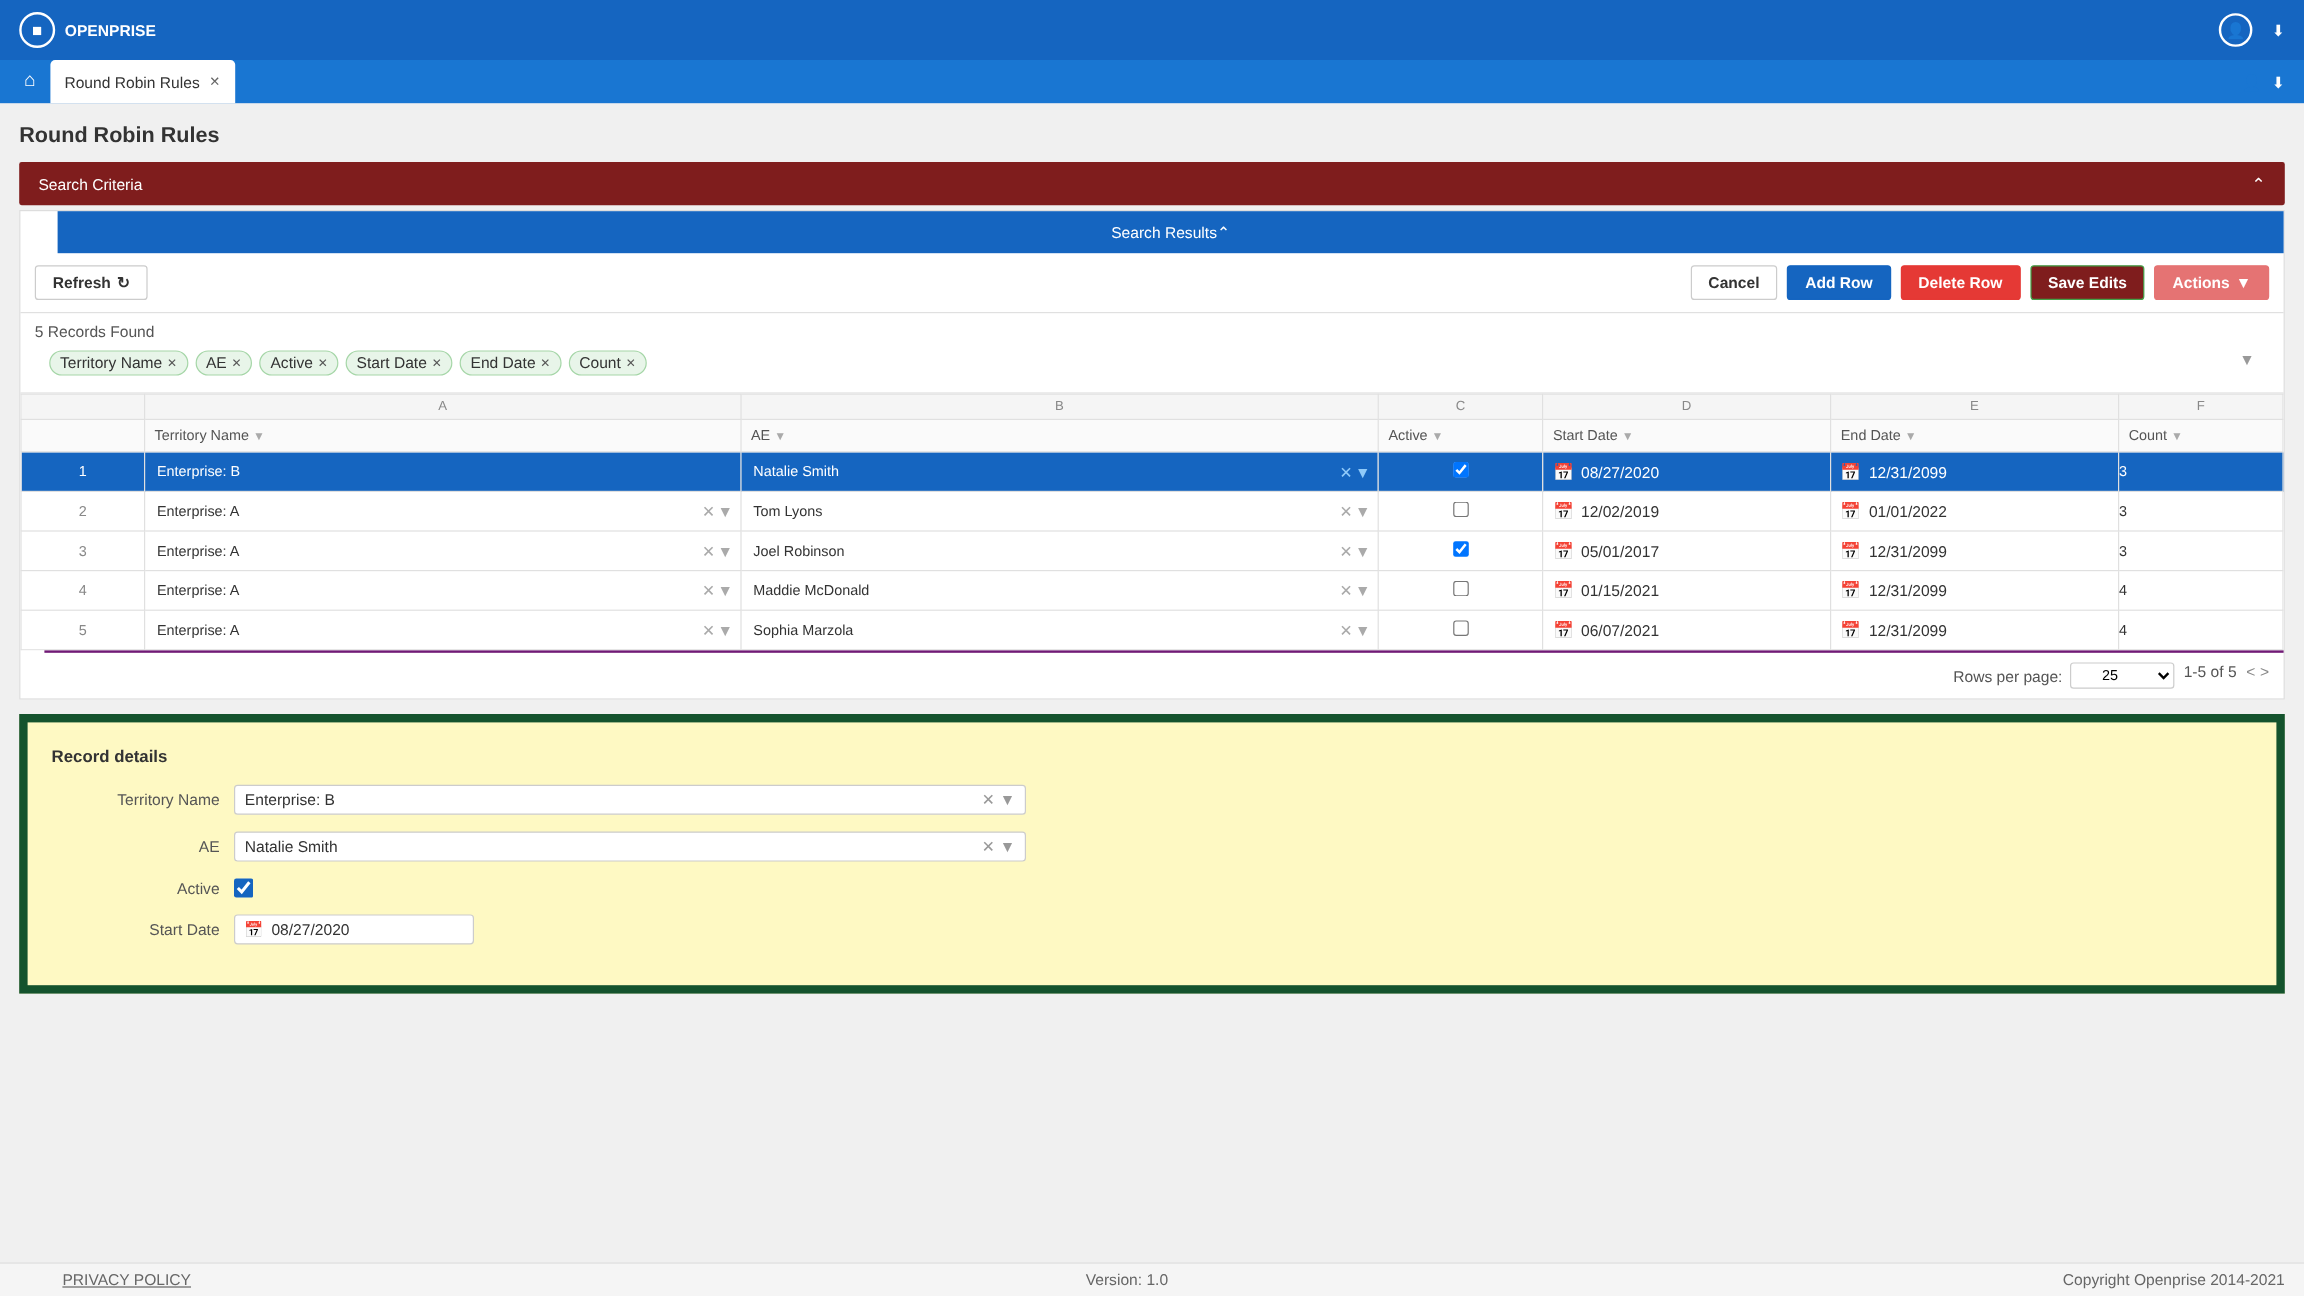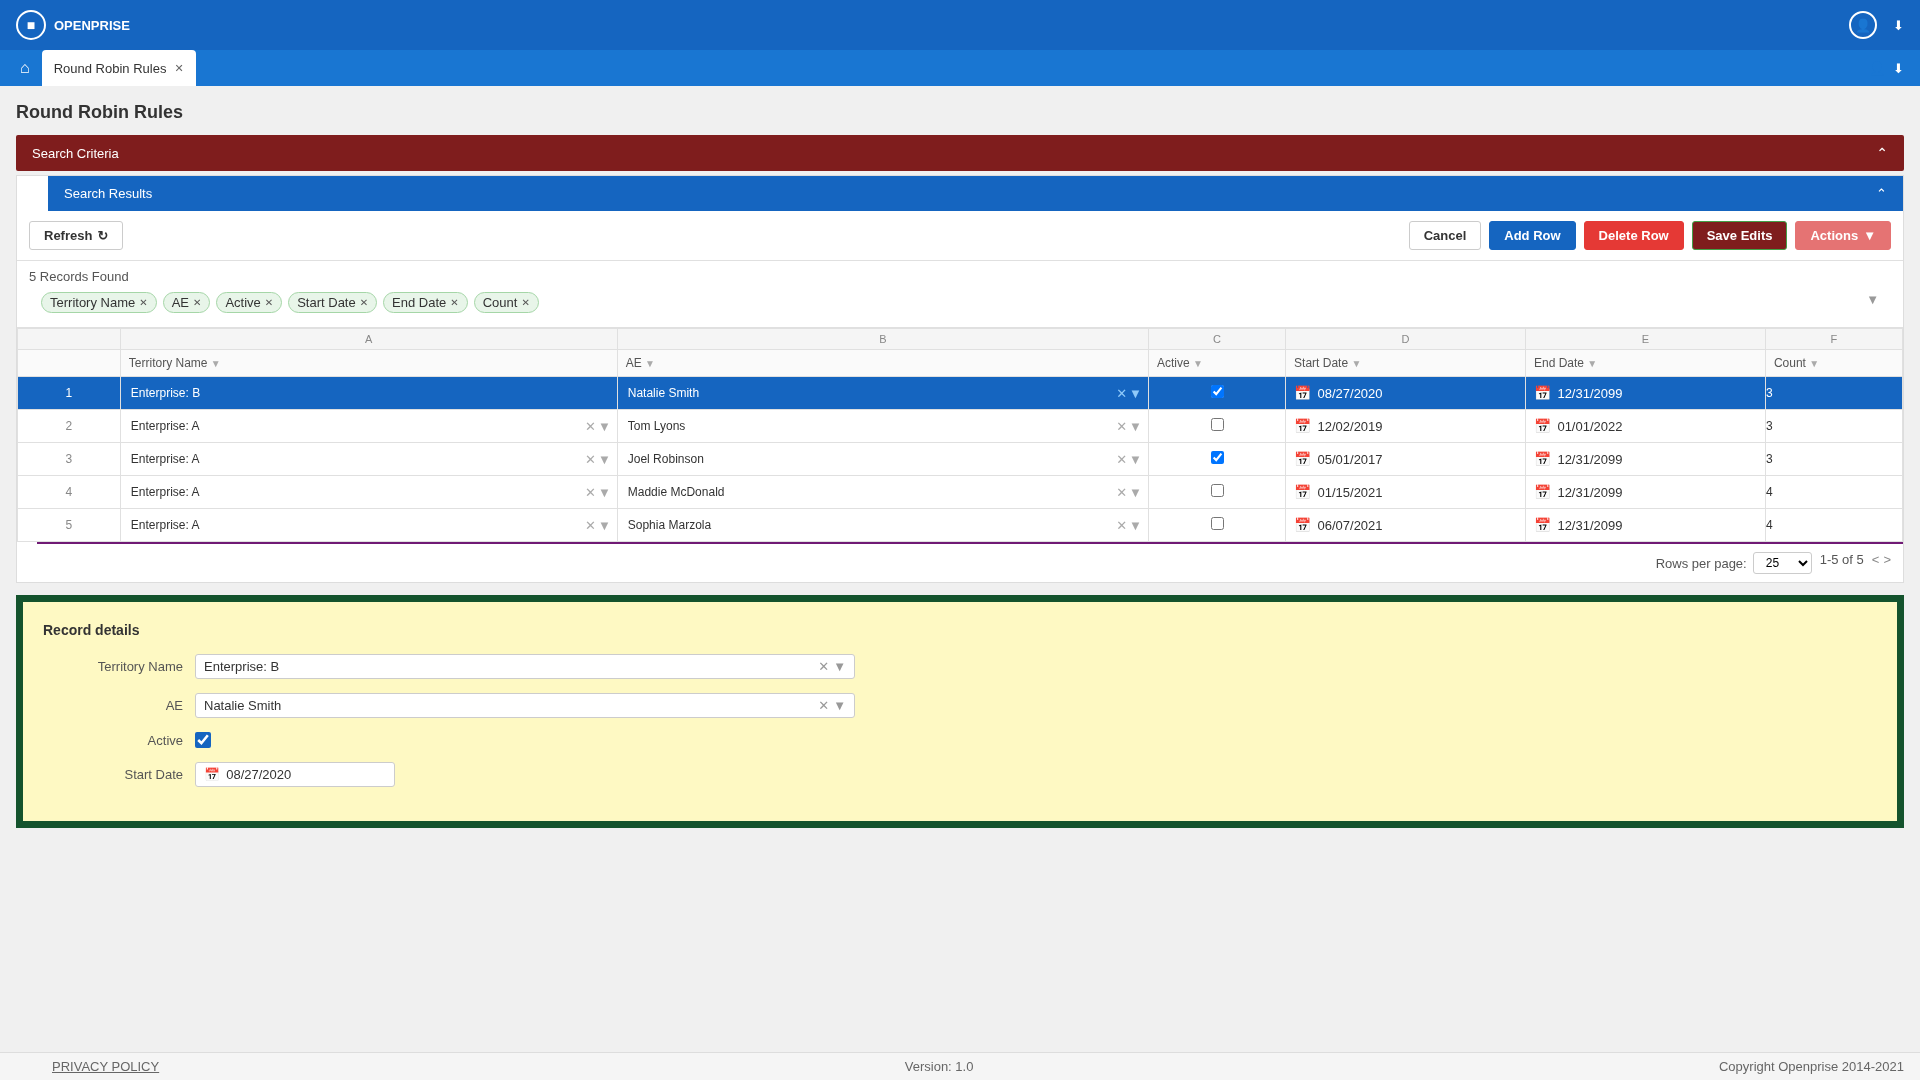--- a/index.html
+++ b/index.html
@@ -122,21 +122,21 @@
     .search-results-section {
       background: white;
       border: 1px solid #ddd;
       margin-bottom: 12px;
     }
     .section-header-sr {
       background: #1565c0;
       color: white;
       padding: 10px 16px;
       display: flex;
-      justify-content: space-between;
+      justify-content: center;
       align-items: center;
       cursor: pointer;
       margin-left: 31px;
     }
 
     
     .toolbar {
       display: flex;
       align-items: center;
       padding: 10px 12px;
@@ -291,21 +291,21 @@
       margin-left: 20px;
     }
     .rows-per-page {
       display: flex;
       align-items: center;
       gap: 6px;
     }
     .rows-select {
       border: 1px solid #ccc;
       border-radius: 3px;
-      padding: 2px 8px;
+      padding: 2px 22px;
       font-size: 12px;
       background: white;
     }
     .pagination-nav {
       display: flex;
       align-items: center;
       gap: 4px;
     }
     .page-arrow { cursor: pointer; color: #888; }
 

